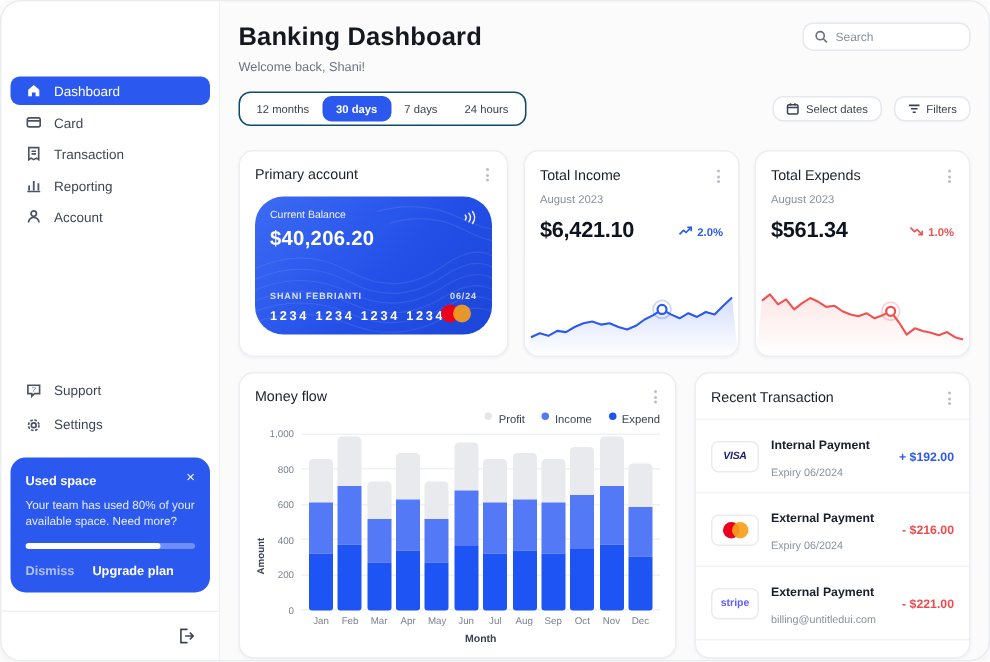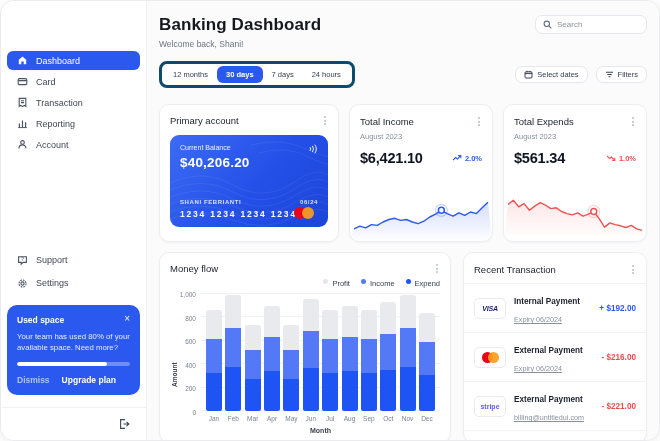--- a/index.html
+++ b/index.html
@@ -43,21 +43,21 @@
   .page-title { font-size:17px; font-weight:bold; color:#15181F; letter-spacing:.1px; }
   .page-sub { margin-top:4px; font-size:8.5px; color:#6B7280; }
   .search-box {
     display:flex; align-items:center; gap:5px; width:112px; height:19px;
     border:1px solid #E5E8EC; border-radius:7px; background:#fff; padding:0 7px;
   }
   .search-box input { border:0; outline:0; width:100%; font-size:8px; color:#3F4654; background:transparent; font-family:"Liberation Sans", sans-serif; }
   .search-box input::placeholder { color:#8A919E; }
 
   .controls-row { margin-top:12px; display:flex; justify-content:space-between; align-items:center; }
-  .segmented { display:flex; align-items:center; background:#fff; border:3px solid #0c4a6e; border-radius:8px; padding:2px; }
+  .segmented { display:flex; align-items:center; background:#fff; border:1px solid #0c4a6e; border-radius:8px; padding:2px; }
   .seg-btn { font-size:7.5px; color:#3A4150; padding:4px 9px; border-radius:6px; cursor:pointer; white-space:nowrap; }
   .seg-btn.active { background:#2B59F0; color:#fff; font-weight:bold; }
   .right-btns { display:flex; gap:8px; }
   .ghost-btn {
     display:flex; align-items:center; gap:4px; height:17px; padding:0 8px; background:#fff;
     border:1px solid #E5E8EC; border-radius:7px; font-size:7.5px; color:#3A4150; cursor:pointer;
   }
 
   
   .panel { background:#fff; border:1px solid #ECEEF2; border-radius:10px; box-shadow:0 1px 2px rgba(16,24,40,.04); position:relative; overflow:hidden; }
@@ -65,21 +65,21 @@
   .panel-title { font-size:9.5px; font-weight:normal; color:#1A1F2B; }
   .kebab { display:flex; flex-direction:column; gap:1.5px; padding:2px; cursor:pointer; }
   .kebab i { width:2px; height:2px; border-radius:50%; background:#B9BEC8; display:block; }
 
   .row1 { margin-top:16px; display:grid; grid-template-columns:180px 1fr 1fr; gap:10px; height:138px; }
   .row2 { margin-top:10px; display:grid; grid-template-columns:292px 1fr; gap:12px; height:191px; }
 
   
   .pa-panel { padding:9px 10px; }
   .acct-card {
-    margin-top:8px; height:92px; border-radius:9px; position:relative; overflow:hidden; color:#fff;
+    margin-top:8px; height:92px; border-radius:19px; position:relative; overflow:hidden; color:#fff;
     background:linear-gradient(132deg,#3C6BF4 0%, #2450E8 55%, #1C45D8 100%);
     padding:9px 10px;
   }
   .acct-card svg.pattern { position:absolute; inset:0; width:100%; height:100%; }
   .bal-label { font-size:7px; color:rgba(255,255,255,.92); position:relative; }
   .bal-value { font-size:13.5px; font-weight:bold; margin-top:4px; position:relative; letter-spacing:.2px; }
   .contactless { position:absolute; top:8px; right:9px; }
   .card-bottom { position:absolute; left:10px; right:10px; bottom:8px; }
   .holder-row { display:flex; justify-content:space-between; font-size:6px; font-weight:bold; letter-spacing:.6px; color:rgba(255,255,255,.82); }
   .card-number { font-size:8.5px; font-weight:bold; letter-spacing:1.8px; margin-top:4px; }
@@ -123,21 +123,21 @@
   .tx-panel { padding:10px 0 0 0; }
   .tx-head { padding:0 10px 7px 10px; }
   .tx-row { display:flex; align-items:center; gap:8px; padding:6px 10px; border-top:1px solid #F2F3F6; cursor:pointer; }
   .brand-badge { width:32px; height:21px; border:1px solid #E9EBEF; border-radius:5px; background:#fff; display:flex; align-items:center; justify-content:center; flex-shrink:0; }
   .visa-logo { font-size:7px; font-weight:bold; font-style:italic; color:#1A1F71; letter-spacing:-.2px; }
   .stripe-logo { font-size:7px; font-weight:bold; color:#635BFF; }
   .mc-badge { position:relative; width:17px; height:11px; }
   .mc-badge i { position:absolute; top:0; width:11px; height:11px; border-radius:50%; display:block; }
   .tx-meta { min-width:0; }
   .tx-name { font-size:8.2px; font-weight:bold; color:#1A1F2B;margin-top:48px; }
-  .tx-detail { font-size:7.2px; color:#8A919E; margin-top:6px;text-decoration:underline; }
+  .tx-detail { font-size:7.2px; color:#8A919E; margin-top:6px; }
   .tx-amount { margin-left:auto; font-size:8.2px; font-weight:bold; white-space:nowrap;text-align:right; }
   .tx-amount.in { color:#2B59F0; } .tx-amount.out { color:#EE4B4E; }
 
   svg.icon { display:block; }
 </style>
 </head>
 <body>
 
 <div class="window">
 

